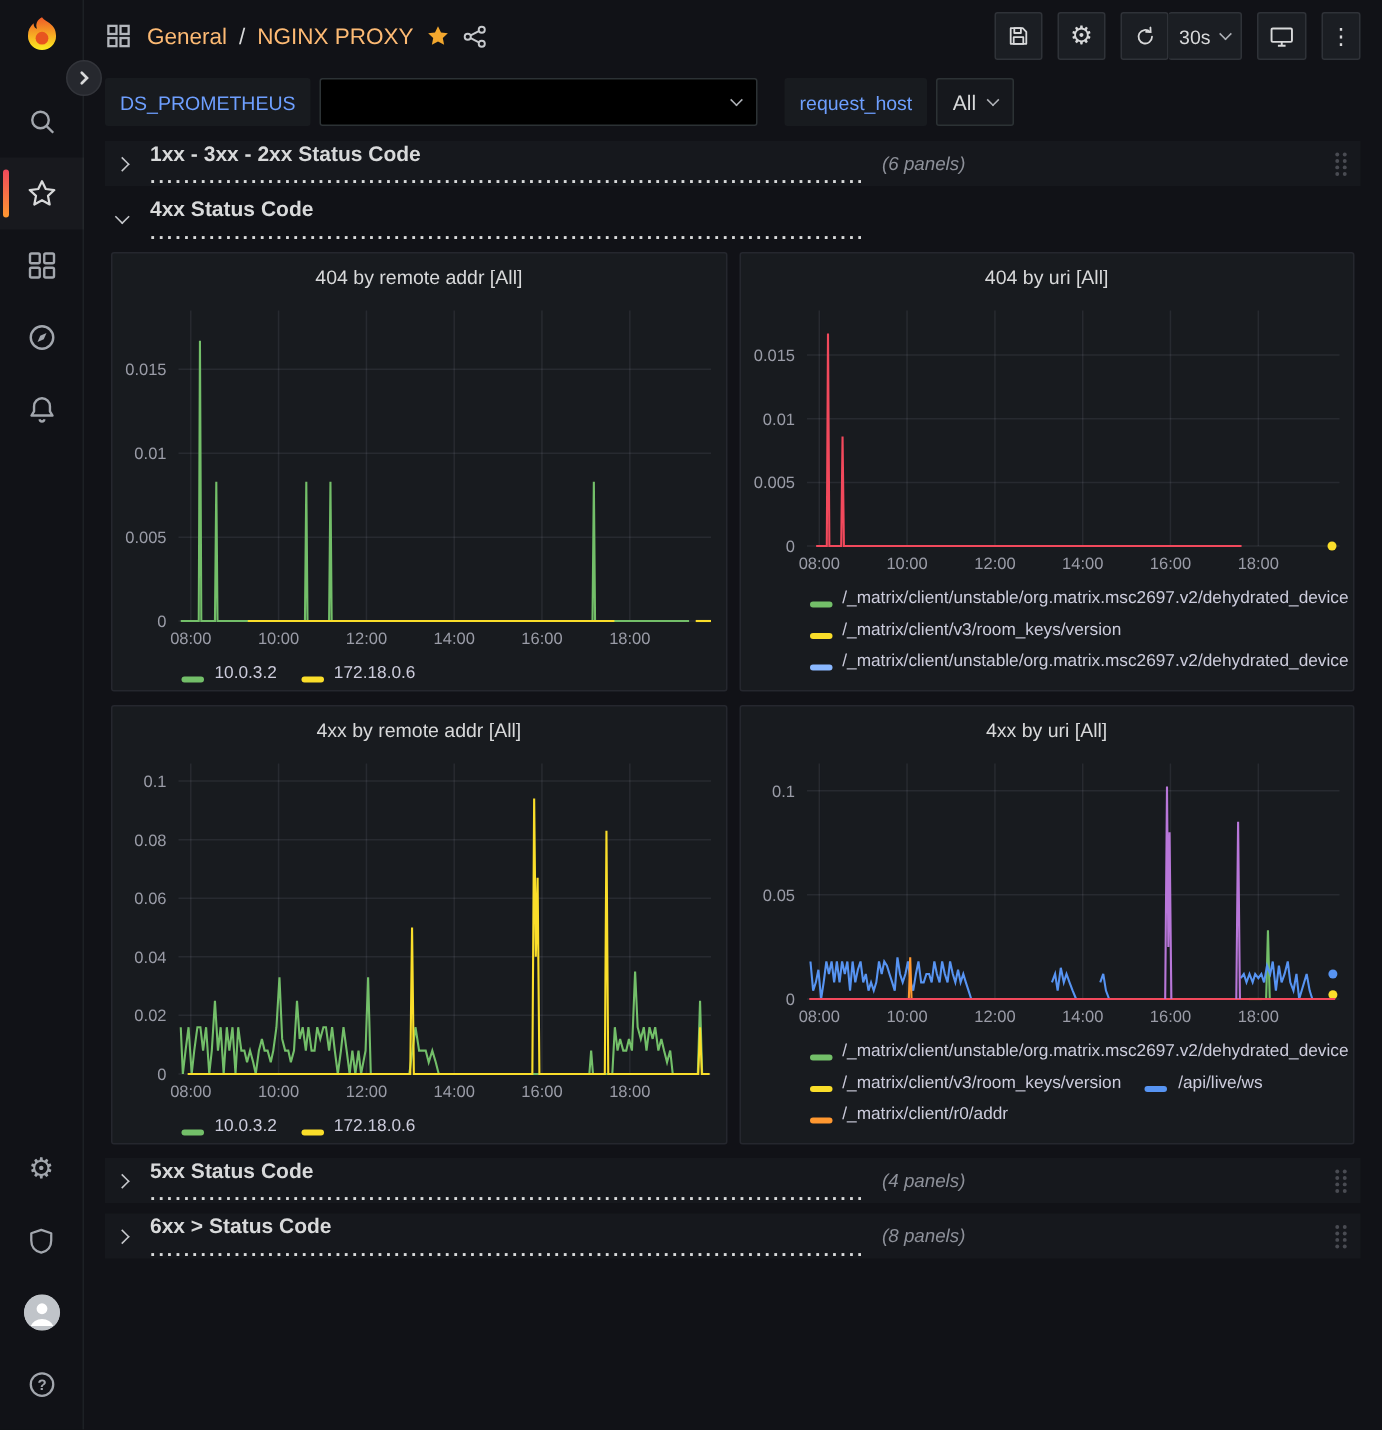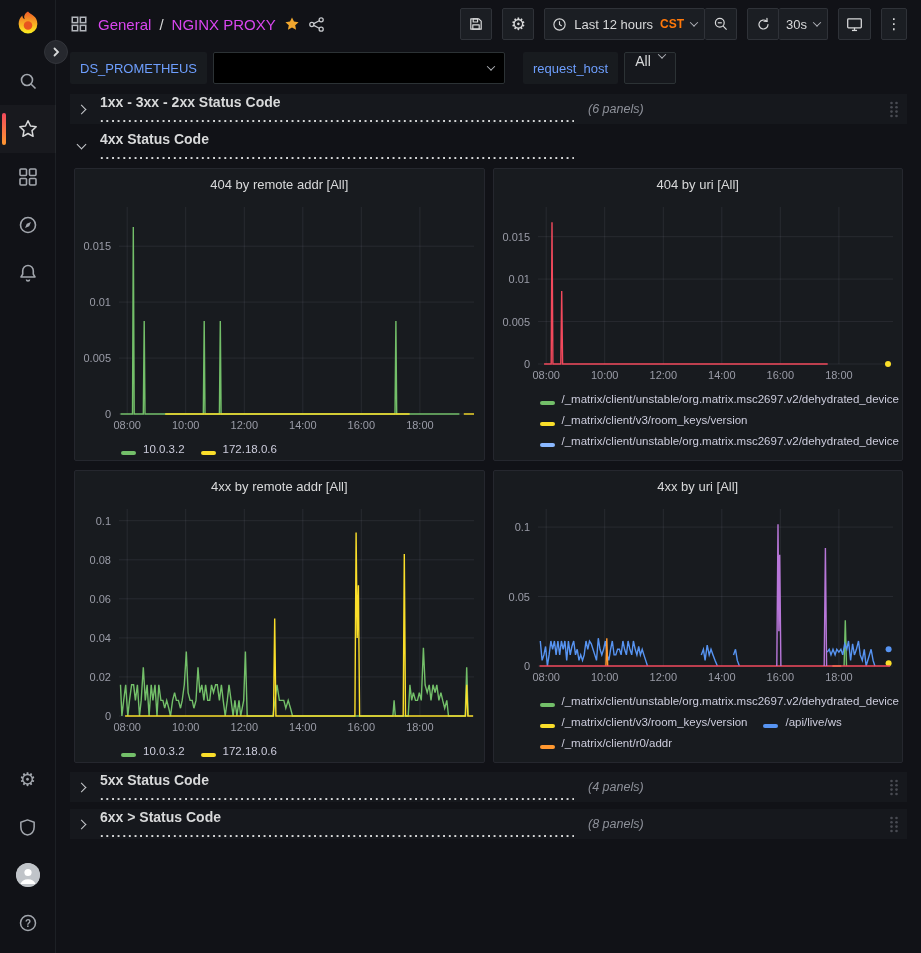--- a/index.html
+++ b/index.html
@@ -30,42 +30,42 @@
     position: fixed; left: 44px; top: 40px; width: 24px; height: 24px; border-radius: 50%;
     background: #26282e; border: 1px solid #33353b; color: #d8d9da; z-index: 6;
     display: flex; align-items: center; justify-content: center; cursor: pointer;
   }
   .glyph { font-family: "DejaVu Sans", sans-serif; line-height: 1; }
   .avatar-wrap { width: 24px; height: 24px; border-radius: 50%; overflow: hidden; background: #c0c4c9; }
   
   .main { margin-left: 56px; padding: 0 14px; }
   .topnav { height: 48px; display: flex; align-items: center; }
   .crumb { display: flex; align-items: center; gap: 8px; }
-  .crumb-text { font-size: 15px; color: #d946ef; cursor: pointer; }
+  .crumb-text { font-size: 15px; color: #fdba74; cursor: pointer; }
   .crumb-sep { color: #d8d9da; font-size: 15px; }
   .nav-right { margin-left: auto; display: flex; align-items: center; gap: 10px; }
   .btn {
     height: 32px; min-width: 32px; padding: 0 7px; background: #1b1e23;
     border: 1px solid #2f3238; border-radius: 2px; color: #d8d9da;
     display: flex; align-items: center; justify-content: center; gap: 7px;
     font-size: 13px; cursor: pointer; white-space: nowrap;
   }
   .btn-group { display: flex; }
   .btn-group .btn + .btn { border-left: 0; }
   .cst { color: #ff780a; font-size: 12px; font-weight: 700; }
   .cdown { width: 6px; height: 6px; border-right: 1.5px solid #b0b3b9; border-bottom: 1.5px solid #b0b3b9;
     transform: rotate(45deg) translate(-1px,-1px); display: inline-block; }
   
   .submenu { height: 40px; display: flex; align-items: center; gap: 6px; }
   .var-label { height: 32px; display: flex; align-items: center; padding: 0 10px; background: #181b1f;
     border-radius: 2px; color: #6e9fff; font-size: 13px; font-weight: 500; }
   .var-select { height: 32px; width: 292px; background: #000; border: 1px solid #2c3235; border-radius: 2px;
     display: flex; align-items: center; justify-content: flex-end; padding: 0 10px; cursor: pointer; }
   .var-value { height: 32px; background: #16181d; border: 1px solid #2c3235; border-radius: 2px;
-    display: flex; align-items: flex-start; gap: 8px; padding: 0 10px; font-size: 14px; cursor: pointer; }
+    display: flex; align-items: center; gap: 8px; padding: 0 10px; font-size: 14px; cursor: pointer; }
   
   .content { padding-top: 6px; }
   .rowstrip { height: 30px; display: flex; align-items: center; padding: 0 8px; margin-bottom: 7px;
     background: #16181d; cursor: pointer; }
   .rowstrip.expanded { background: transparent; }
   .chev { width: 7px; height: 7px; border-right: 1.6px solid #c7c9cd; border-bottom: 1.6px solid #c7c9cd;
     display: inline-block; margin-right: 9px; flex: none; }
   .chev.right { transform: rotate(-45deg); }
   .chev.down  { transform: rotate(45deg); margin-top: -4px; }
   .rowtitle { display: flex; align-items: baseline; width: 480px; overflow: hidden; flex-direction: column; }
@@ -216,38 +216,20 @@
     <div class="nav-right">
       <div class="btn">
         <svg class="icon" width="16" height="16" viewBox="0 0 20 20" fill="none" stroke="#d8d9da" stroke-width="1.5" stroke-linejoin="round">
           <path d="M3.5 3.5h10l3 3v10h-13z"></path>
             <rect x="6.5" y="3.5" width="5.5" height="4"></rect>
             <rect x="6" y="11" width="8" height="5.5"></rect>
         </svg>
       </div>
       <div class="btn">
         <span class="glyph" style="font-size:17px;color:#d8d9da;">⚙</span>
-      </div>
-      <div class="btn-group">
-        <div class="btn">
-          <svg class="icon" width="15" height="15" viewBox="0 0 20 20" fill="none" stroke="#d8d9da" stroke-width="1.5">
-            <circle cx="10" cy="10" r="7.5"></circle>
-              <path d="M10 5.5V10l3 2"></path>
-          </svg>
-          <span>Last 12 hours</span>
-          <span class="cst">CST</span>
-          <span class="cdown"></span>
-        </div>
-        <div class="btn">
-          <svg class="icon" width="16" height="16" viewBox="0 0 20 20" fill="none" stroke="#d8d9da" stroke-width="1.5">
-            <circle cx="8.5" cy="8.5" r="5.5"></circle>
-              <line x1="12.7" y1="12.7" x2="17" y2="17"></line>
-              <line x1="6" y1="8.5" x2="11" y2="8.5"></line>
-          </svg>
-        </div>
       </div>
       <div class="btn-group">
         <div class="btn">
           <svg class="icon" width="15" height="15" viewBox="0 0 20 20" fill="none" stroke="#d8d9da" stroke-width="1.6" stroke-linecap="round">
             <path d="M16 10a6 6 0 1 1-1.8-4.3"></path>
               <polyline points="14.6,1.8 14.8,5.9 10.7,5.7"></polyline>
           </svg>
         </div>
         <div class="btn">
           <span>30s</span>

